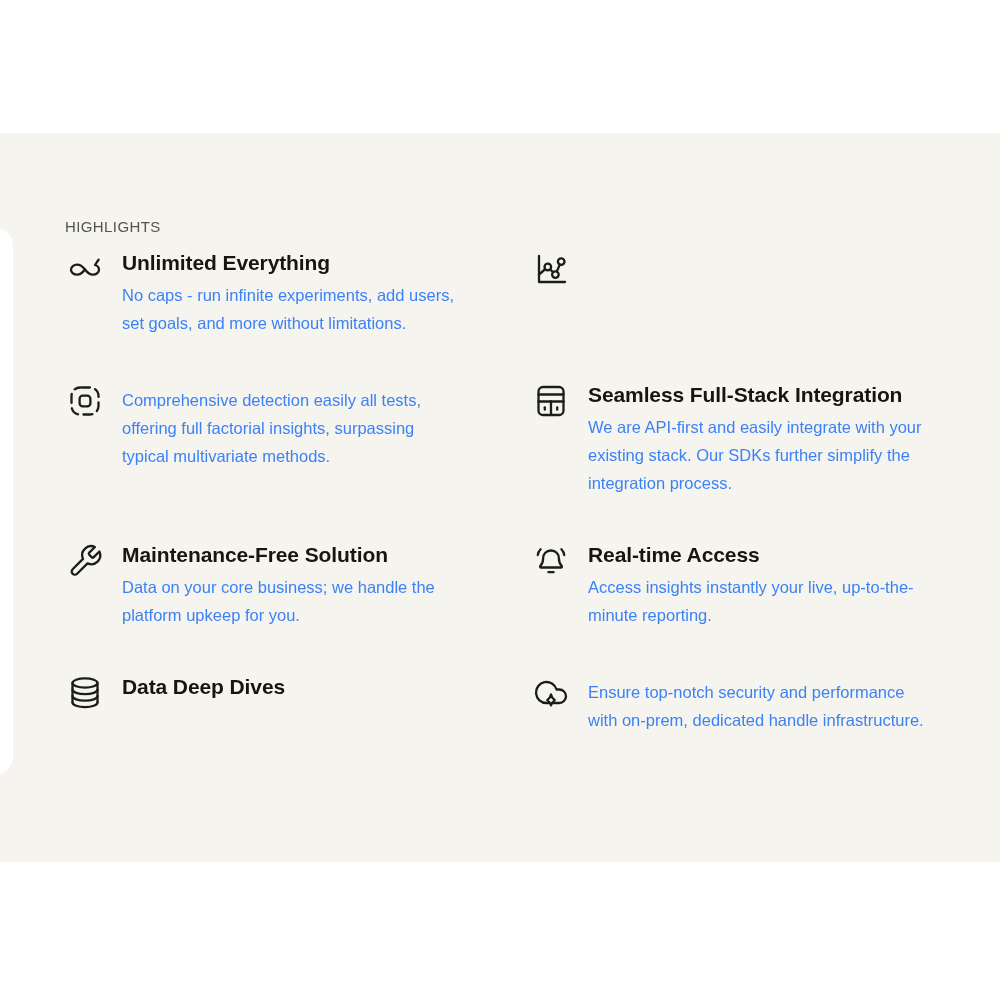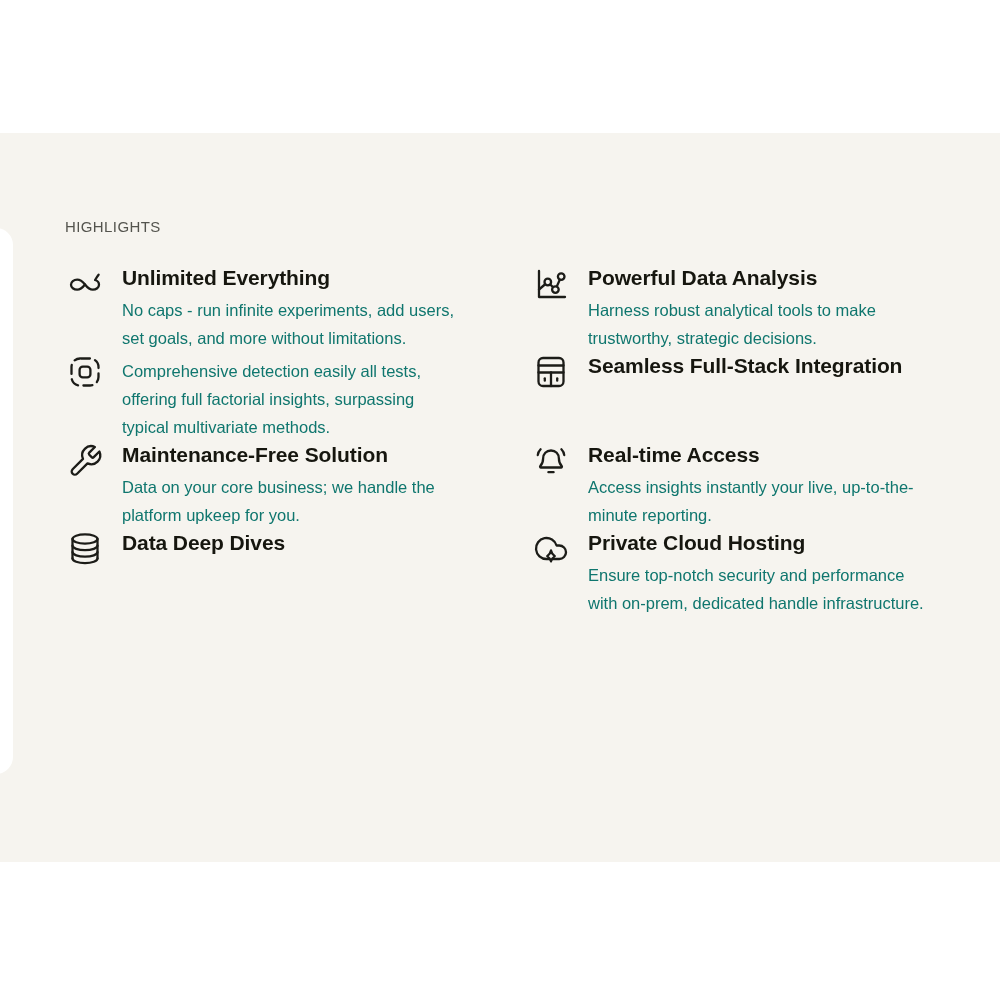--- a/index.html
+++ b/index.html
@@ -26,25 +26,26 @@
   .content {
     position: absolute;
     top: 133px; left: 0;
     width: 1000px; height: 729px;
     padding: 85px 30px 0 65px;
   }
   .eyebrow {
     font-size: 15px;
     letter-spacing: 0.4px;
     color: #54544e;
-    margin-bottom: 29px;
+    margin-bottom: 14px;
   }
   .grid {
     display: grid;
     grid-template-columns: 466px 430px;
+    row-gap: 44px;
   }
   .feature {
     display: flex;
     align-items: flex-start;
     gap: 17px;
   }
   .icon-wrap {
     flex: none;
     width: 40px; height: 40px;
     margin-top: 0px;
@@ -55,21 +56,21 @@
     font-weight: 700;
     line-height: 27px;
     letter-spacing: -0.1px;
     color: #16160f;
     white-space: pre;
   }
   .f-desc {
     margin-top: 5px;
     font-size: 16.5px;
     line-height: 28px;
-    color: #0f766e;
+    color: #3b82f6;
     white-space: pre;
   }
 </style>
 </head>
 <body>
 
 <div class="panel"></div>
 <div class="peek-card"></div>
 
 <div class="content">
@@ -92,25 +93,20 @@
   <div class="feature">
     <span class="icon-wrap">
           <svg width="40" height="40" viewBox="0 0 40 40" fill="none" stroke="#1c1c18" stroke-width="2.3" stroke-linecap="round" stroke-linejoin="round">
             <path d="M8 25.5 L16.8 18 L24.4 25.6 L30 13"></path>
             <circle cx="16.8" cy="18" r="3.3" fill="#f6f4ef"></circle>
             <circle cx="24.4" cy="25.6" r="3.3" fill="#f6f4ef"></circle>
             <circle cx="30.2" cy="12.6" r="3.3" fill="#f6f4ef"></circle>
             <path d="M8 7 V33 H34"></path>
           </svg>
         </span>
-    <div>
-      <div class="f-title">Powerful Data Analysis</div>
-      <div class="f-desc">Harness robust analytical tools to make
-trustworthy, strategic decisions.</div>
-    </div>
   </div>
 
   <div class="feature">
     <span class="icon-wrap">
           <svg width="40" height="40" viewBox="0 0 40 40" fill="none" stroke="#1c1c18" stroke-width="2.3" stroke-linecap="round" stroke-linejoin="round">
             <rect x="6.5" y="6.5" width="27" height="27" rx="8.5" stroke-dasharray="9 5.4" stroke-dashoffset="13.5"></rect>
             <rect x="14.6" y="14.6" width="10.8" height="10.8" rx="3.2"></rect>
           </svg>
         </span>
     <div>
@@ -126,20 +122,23 @@
             <rect x="7.5" y="6" width="25" height="28" rx="4.5"></rect>
             <path d="M7.5 13.5 H32.5"></path>
             <path d="M7.5 20.5 H32.5"></path>
             <path d="M20 20.5 V34"></path>
             <path d="M13.8 26.3 v2.4"></path>
             <path d="M26.2 26.3 v2.4"></path>
           </svg>
         </span>
     <div>
       <div class="f-title">Seamless Full-Stack Integration</div>
+      <div class="f-desc">We are API-first and easily integrate with your
+existing stack. Our SDKs further simplify the
+integration process.</div>
     </div>
   </div>
 
   <div class="feature">
     <span class="icon-wrap">
           <svg width="40" height="40" viewBox="0 0 40 40" fill="none" stroke="#1c1c18" stroke-width="1.55" stroke-linecap="round" stroke-linejoin="round">
             <g transform="translate(2.2 2.2) scale(1.5)">
               <path d="M14.7 6.3a1 1 0 0 0 0 1.4l1.6 1.6a1 1 0 0 0 1.4 0l3.77-3.77a6 6 0 0 1-7.94 7.94l-6.91 6.91a2.12 2.12 0 0 1-3-3l6.91-6.91a6 6 0 0 1 7.94-7.94l-3.76 3.76z"></path>
             </g>
           </svg>
@@ -186,19 +185,18 @@
   <div class="feature">
     <span class="icon-wrap">
           <svg width="40" height="40" viewBox="0 0 40 40" fill="none" stroke="#1c1c18" stroke-width="1.55" stroke-linecap="round" stroke-linejoin="round">
             <g transform="translate(2 1.5) scale(1.5)">
               <path d="M17.5 19H9a7 7 0 1 1 6.71-9h1.79a4.5 4.5 0 1 1 0 9Z"></path>
             </g>
             <path d="M20 21.3 Q20.9 25.4 23.9 27.1 Q20.9 28.8 20 32.6 Q19.1 28.8 16.1 27.1 Q19.1 25.4 20 21.3 Z" fill="#f6f4ef" stroke-width="2.1"></path>
           </svg>
         </span>
     <div>
-      <div class="f-title">Private Cloud Hosting</div>
       <div class="f-desc">Ensure top-notch security and performance
 with on-prem, dedicated handle infrastructure.</div>
     </div>
   </div>
 </div>
 </div>
 
 </body></html>

